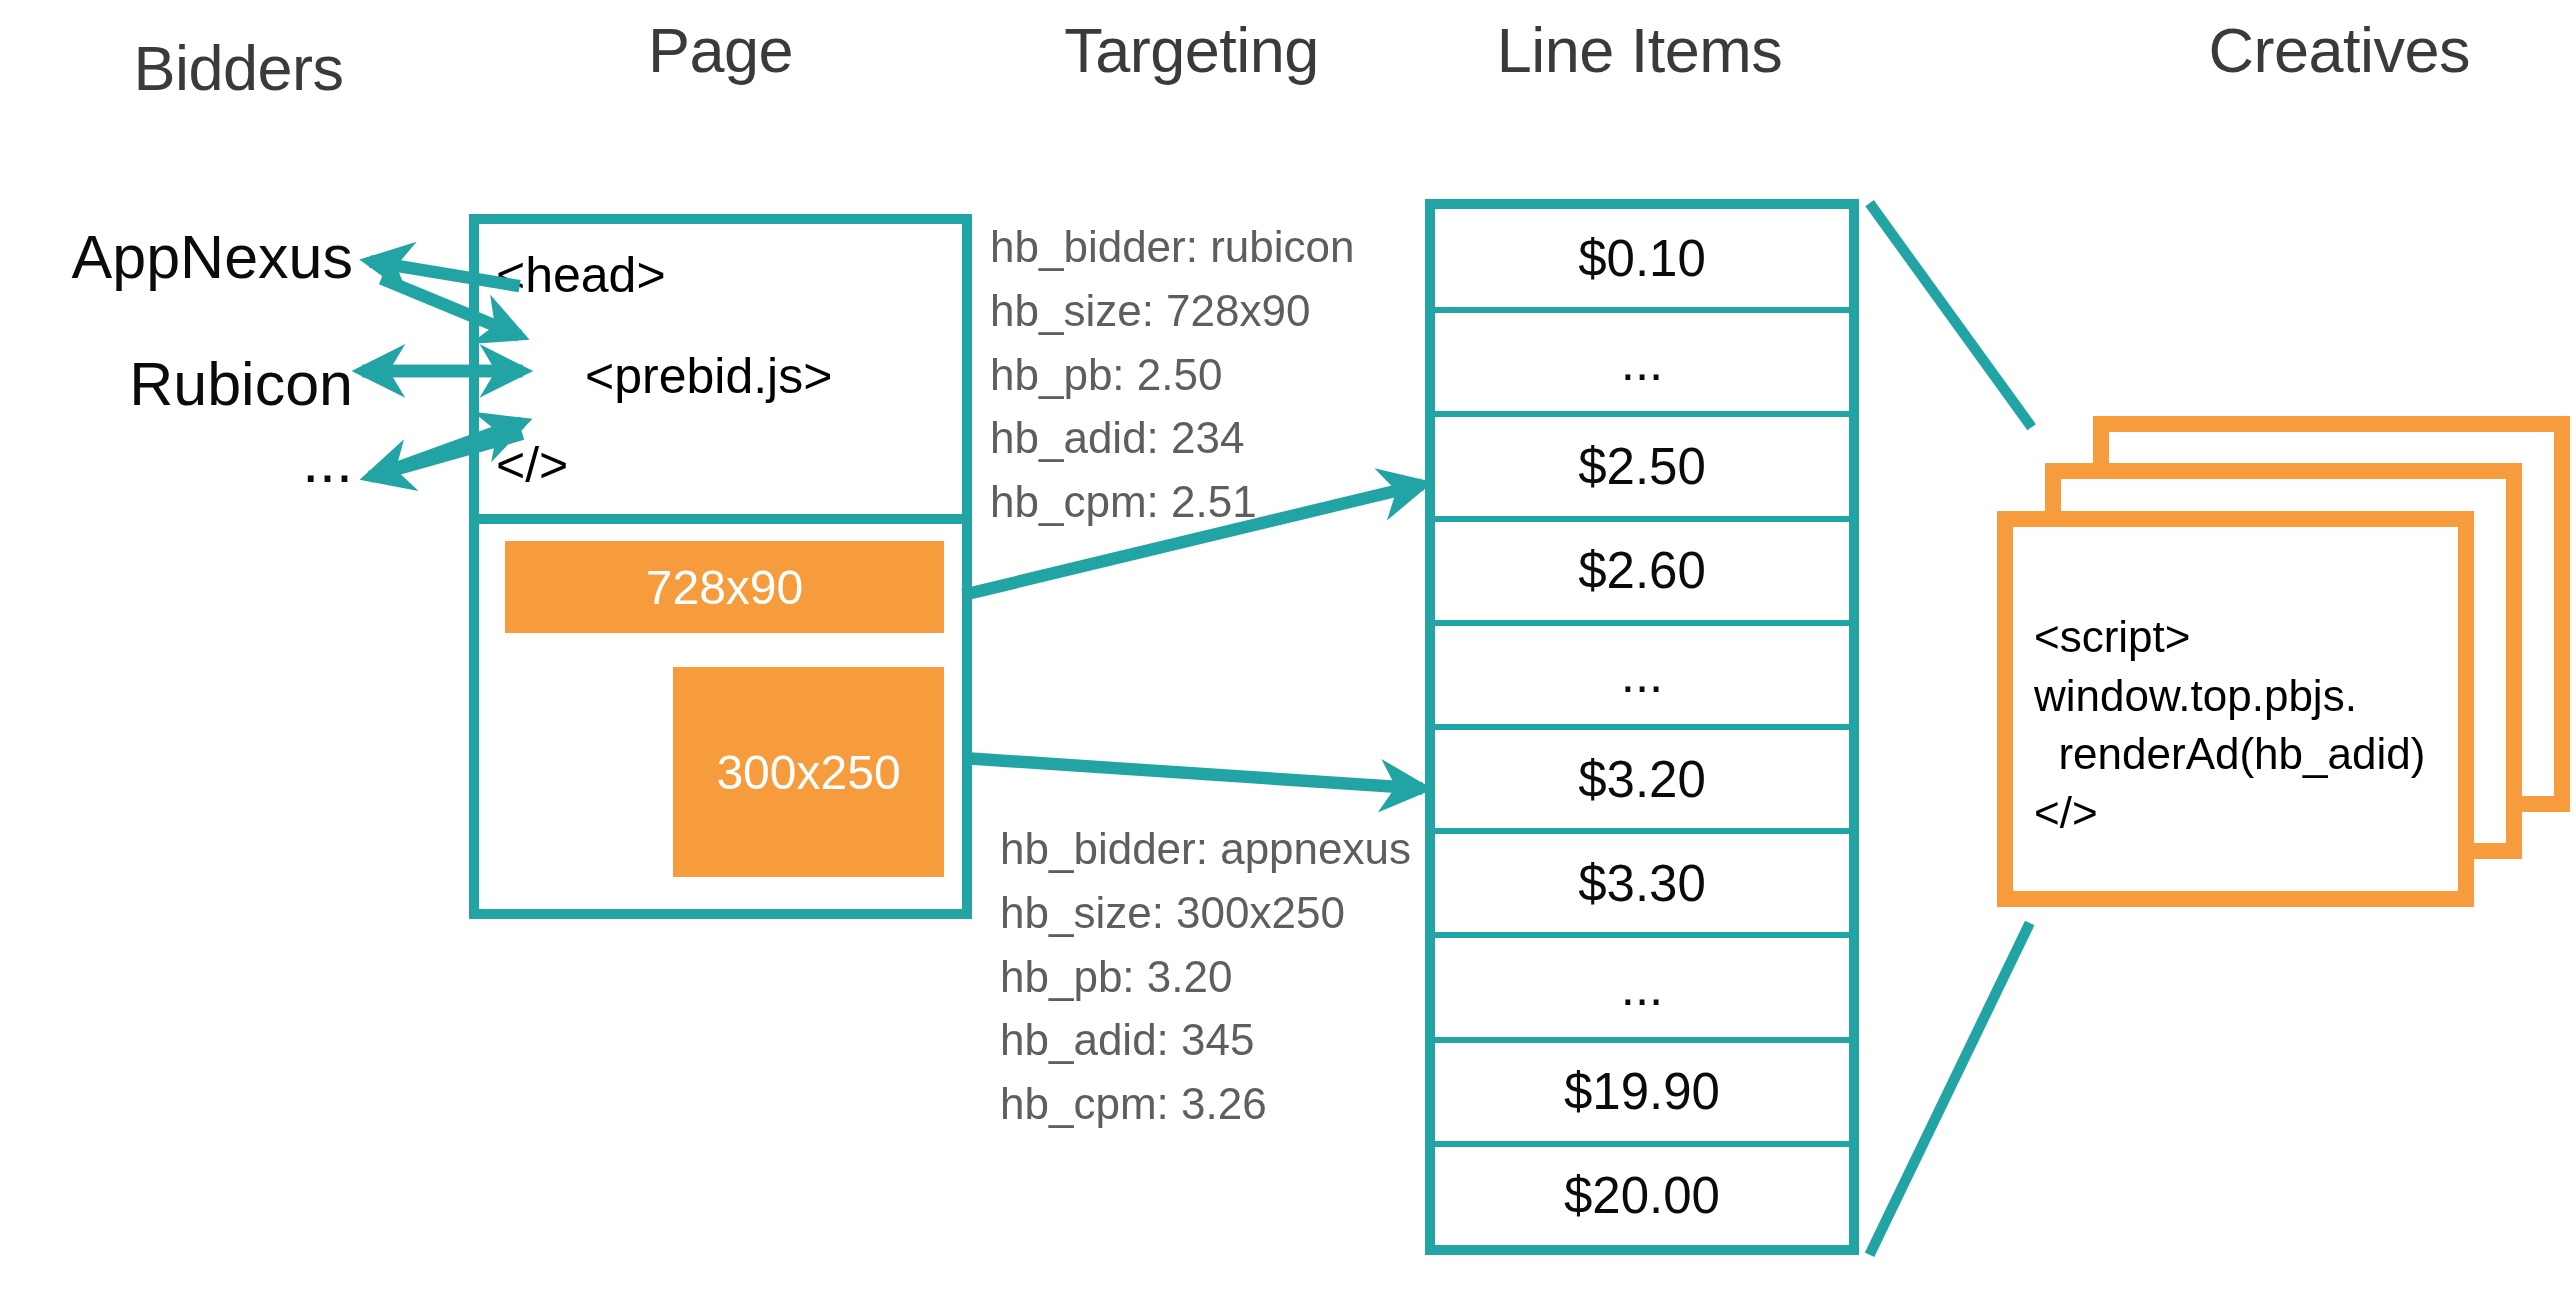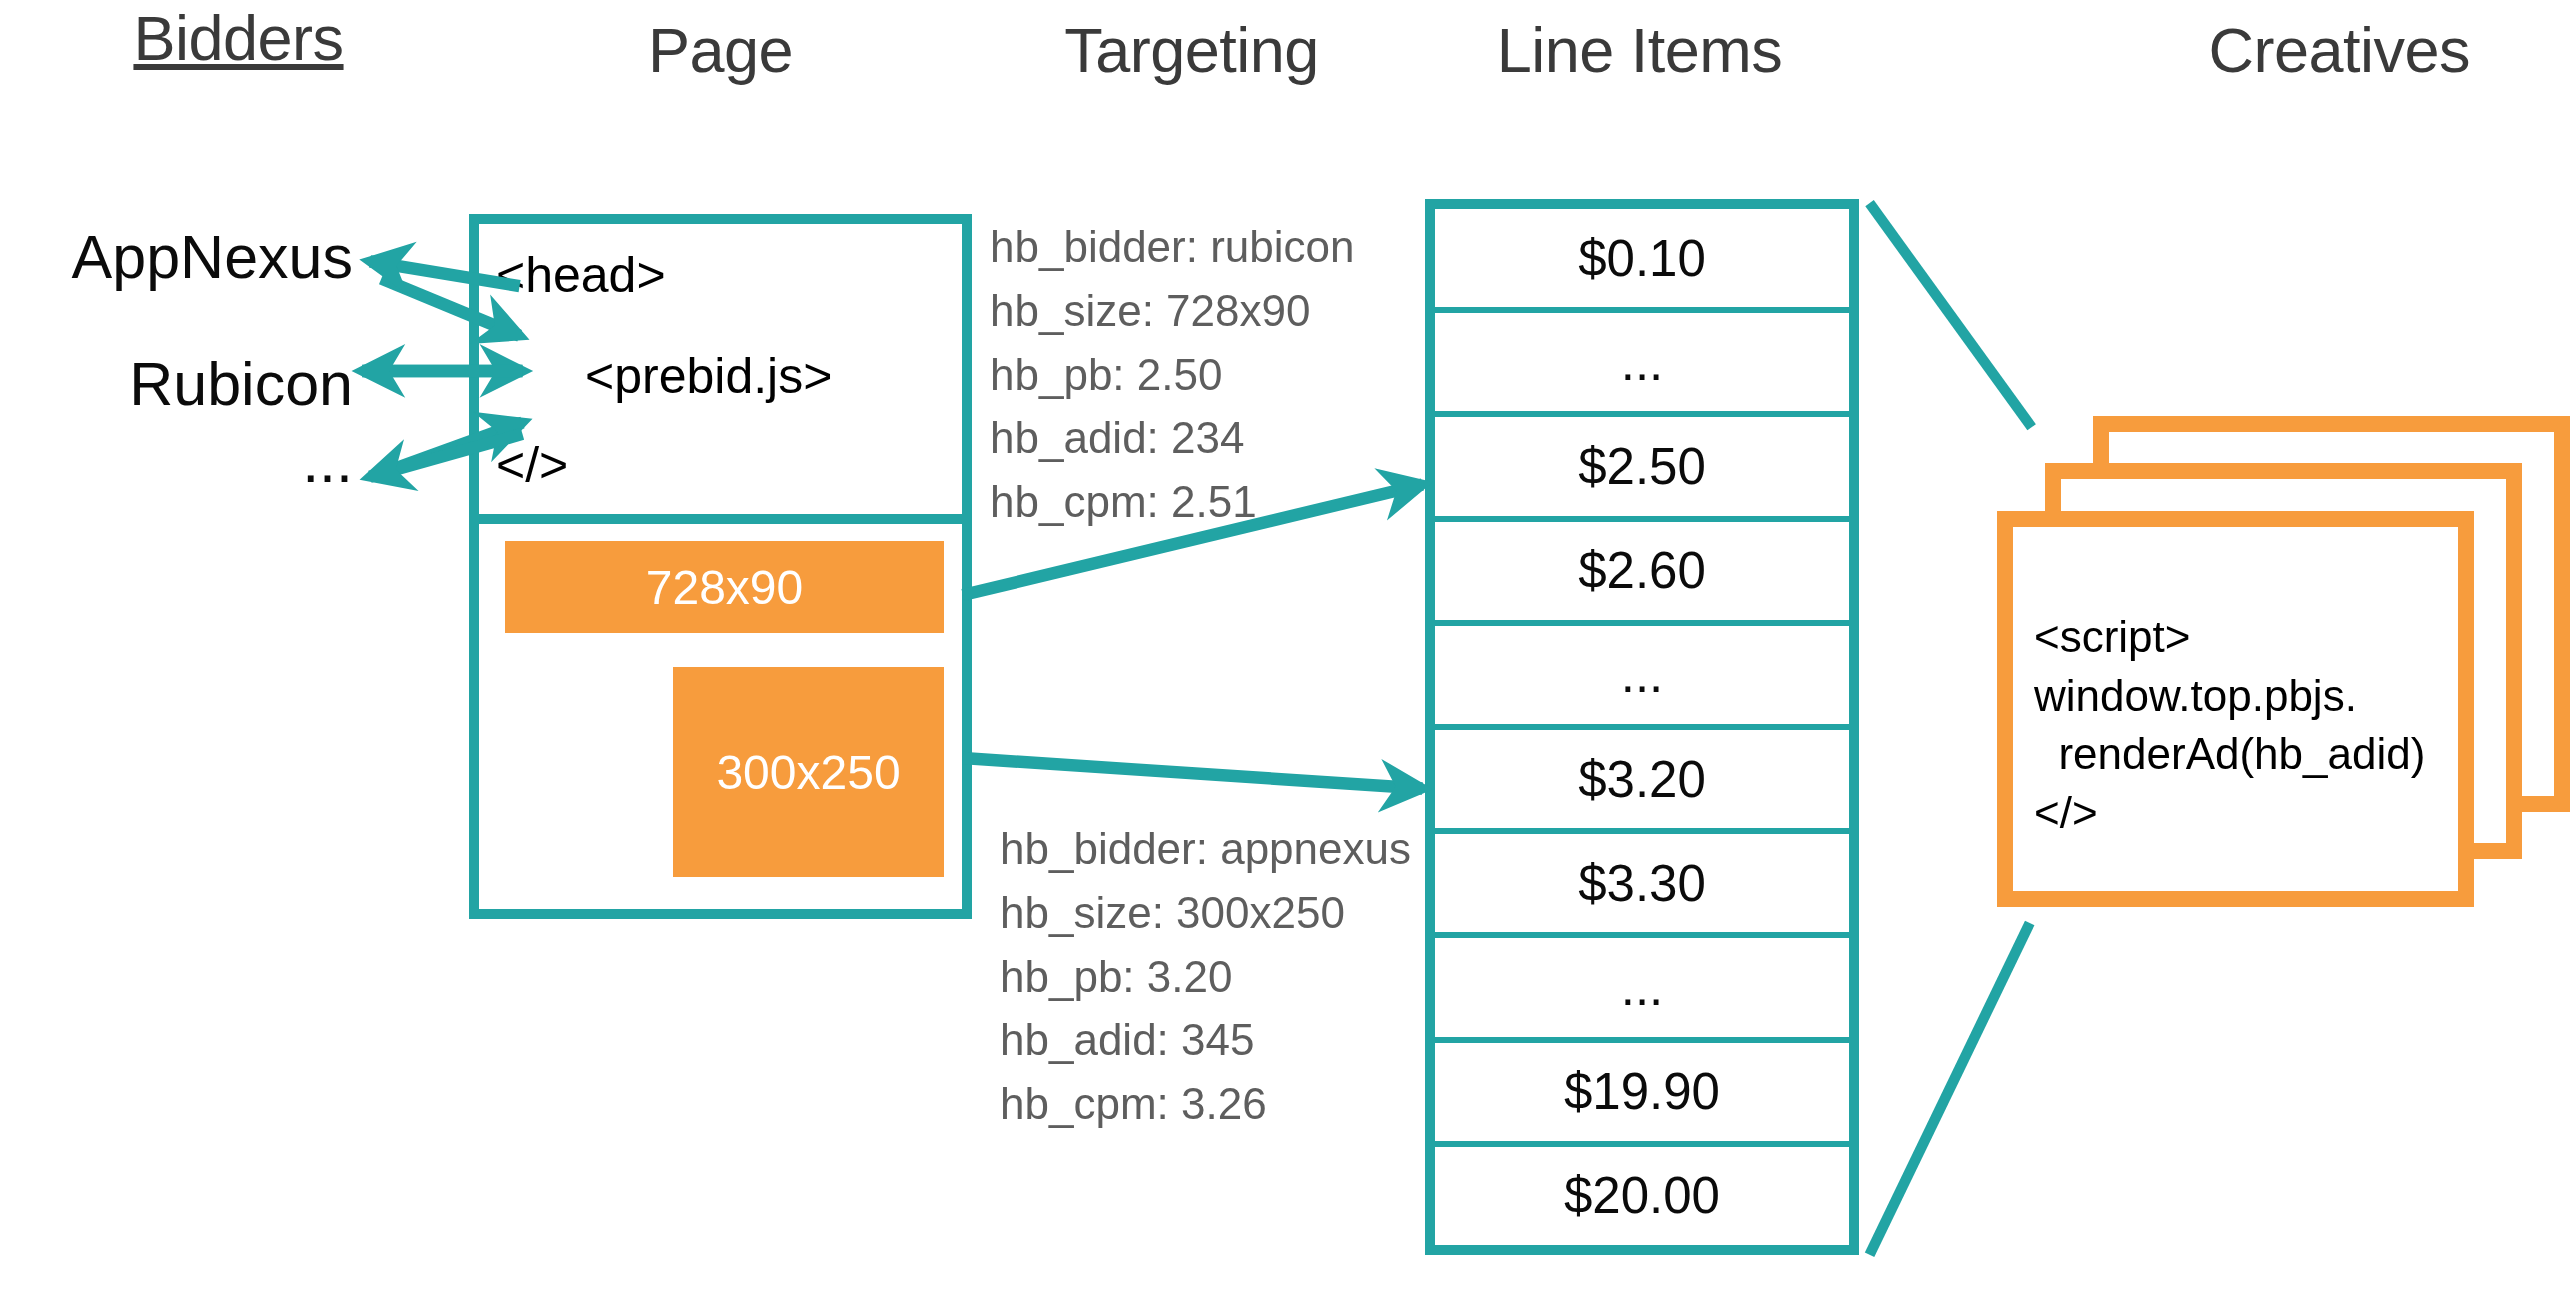--- a/index.html
+++ b/index.html
@@ -126,21 +126,21 @@
     width:2576px;height:1293px;
     pointer-events:none;
     z-index:8;
   }
 </style>
 </head>
 <body>
 
 <div id="stage">
 
-  <div class="col-header" style="left:0px;top:7px;width:477px;text-decoration:underline;">Bidders</div>
+  <div class="col-header" style="left:0px;top:37px;width:477px;">Bidders</div>
   <div class="col-header" style="left:482px;top:19px;width:477px;">Page</div>
   <div class="col-header" style="left:953px;top:19px;width:477px;">Targeting</div>
   <div class="col-header" style="left:1401px;top:19px;width:477px;">Line Items</div>
   <div class="col-header" style="left:1993px;top:19px;width:477px;text-align:right;">Creatives</div>
 
   <div class="bidder-label" style="left:0px;top:227px;width:353px;">AppNexus</div>
   <div class="bidder-label" style="left:0px;top:354px;width:353px;">Rubicon</div>
   <div class="bidder-label" style="left:0px;top:431px;width:353px;">...</div>
 
   <div id="page-box"></div>

